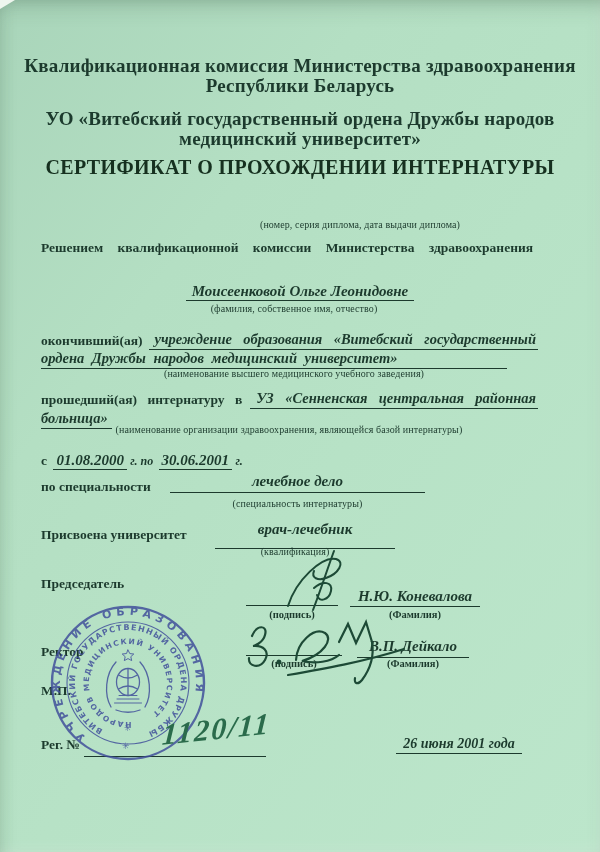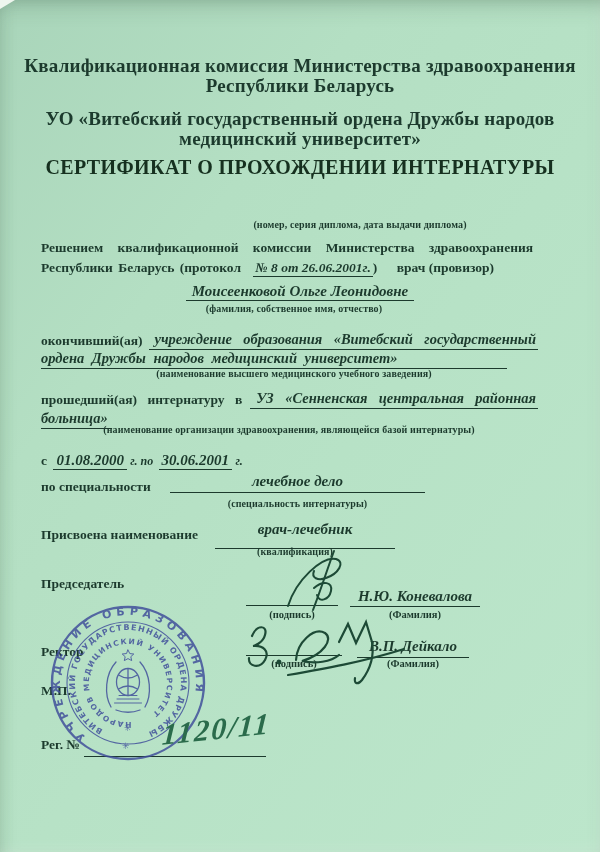--- a/index.html
+++ b/index.html
@@ -11,21 +11,21 @@
   }
   .page::before{content:"";position:absolute;inset:0;pointer-events:none;
     box-shadow:inset 0 14px 24px -14px rgba(40,70,50,.35), inset 10px 0 22px -16px rgba(40,70,50,.28), inset -6px -8px 20px -14px rgba(255,255,255,.5);}
   .corner{position:absolute;top:0;left:0;width:0;height:0;
     border-top:9px solid #eef6ee;border-right:15px solid transparent;}
   .abs{position:absolute;}
   .i{font-style:italic;}
   .t{font-size:13.5px;font-weight:bold;line-height:1.25;}
   .hdr{width:600px;text-align:center;font-weight:bold;font-size:19px;letter-spacing:.2px;}
   .title{width:600px;text-align:center;font-weight:bold;font-size:20px;letter-spacing:.4px;color:#16301f;}
-  .cap{font-size:10px;font-weight:bold;text-align:center;letter-spacing:.1px;}
+  .cap{font-size:10px;font-weight:normal;text-align:center;letter-spacing:.1px;}
   .fill{font-style:italic;font-weight:bold;}
   .ul{border-bottom:1.4px solid #1c3a2d;}
   .jline{text-align:justify;text-align-last:justify;}
   .row{display:flex;align-items:flex-end;}
   .nw{white-space:nowrap;}
   .val{font-style:italic;font-weight:bold;font-size:15px;text-align:center;}
   .sigcap{font-size:10.5px;font-weight:bold;text-align:center;}
   .seal{opacity:.82;filter:blur(.3px);}
   .hand{font-style:italic;font-weight:bold;color:#2a6b4b;
     font-size:30px;transform:rotate(-6deg) skewX(-10deg);letter-spacing:2px;}
@@ -39,25 +39,20 @@
 
   <div class="abs hdr" style="top:55px;">Квалификационная комиссия Министерства здравоохранения</div>
   <div class="abs hdr" style="top:75px;">Республики Беларусь</div>
   <div class="abs hdr" style="top:108px;">УО «Витебский государственный ордена Дружбы народов</div>
   <div class="abs hdr" style="top:128px;">медицинский университет»</div>
   <div class="abs title" style="top:156px;">СЕРТИФИКАТ О ПРОХОЖДЕНИИ ИНТЕРНАТУРЫ</div>
 
   <div class="abs cap" style="top:219px;left:160px;width:400px;">(номер, серия диплома, дата выдачи диплома)</div>
 
   <div class="abs t jline" style="top:240px;left:41px;width:492px;">Решением квалификационной комиссии Министерства здравоохранения</div>
-  <div class="abs t nw" style="top:260px;left:41px;width:492px;">
-    <span style="word-spacing:2px;">Республики Беларусь (протокол</span>
-    <span class="fill ul" style="margin-left:9px;padding:0 2px 1px 2px;">№ 8 от  26.06.2001г.</span><span>)</span>
-    <span style="margin-left:16px;">врач (провизор)</span>
-  </div>
 
   <div class="abs" style="top:282px;left:150px;width:300px;text-align:center;">
     <span class="val ul" style="padding:0 6px 1px 6px;">Моисеенковой Ольге Леонидовне</span>
   </div>
   <div class="abs cap" style="top:303px;left:94px;width:400px;">(фамилия, собственное имя, отчество)</div>
 
   <div class="abs row t nw" style="top:330px;left:41px;width:497px;">
     <span>окончивший(ая)</span>
     <span class="fill ul jline" style="flex:1;margin-left:6px;padding:0 2px 1px 6px;font-size:14.5px;">учреждение образования «Витебский государственный</span>
   </div>
@@ -80,40 +75,41 @@
     <span class="fill ul" style="font-size:15px;padding:0 3px 1px 3px;margin-left:3px;">01.08.2000</span>
     <span class="i" style="font-size:12px;">г. по</span>
     <span class="fill ul" style="font-size:15px;padding:0 3px 1px 3px;margin-left:2px;">30.06.2001</span>
     <span class="i" style="font-size:12px;">г.</span>
   </div>
 
   <div class="abs t nw" style="top:479px;left:41px;">по специальности</div>
   <div class="abs val ul" style="top:473px;left:170px;width:255px;padding-bottom:2px;">лечебное дело</div>
   <div class="abs cap" style="top:498px;left:170px;width:255px;">(специальность интернатуры)</div>
 
-  <div class="abs t nw" style="top:527px;left:41px;">Присвоена наименование</div>
+  <div class="abs t nw" style="top:527px;left:41px;">Присвоена университет</div>
   <div class="abs val ul" style="top:521px;left:215px;width:180px;padding-bottom:10px;">врач-лечебник</div>
   <div class="abs cap" style="top:546px;left:215px;width:160px;">(квалификация)</div>
 
   <div class="abs t nw" style="top:576px;left:41px;">Председатель</div>
   <div class="abs" style="top:605px;left:246px;width:92px;border-bottom:1.4px solid #1c3a2d;"></div>
   <div class="abs val ul" style="top:588px;left:350px;width:130px;padding-bottom:1px;">Н.Ю. Коневалова</div>
   <div class="abs sigcap" style="top:609px;left:246px;width:92px;">(подпись)</div>
   <div class="abs sigcap" style="top:609px;left:350px;width:130px;">(Фамилия)</div>
 
   <div class="abs t nw" style="top:644px;left:41px;">Ректор</div>
   <div class="abs" style="top:655px;left:246px;width:96px;border-bottom:1.4px solid #1c3a2d;"></div>
   <div class="abs val ul" style="top:638px;left:357px;width:112px;padding-bottom:2px;">В.П. Дейкало</div>
   <div class="abs sigcap" style="top:658px;left:246px;width:96px;">(подпись)</div>
   <div class="abs sigcap" style="top:658px;left:357px;width:112px;">(Фамилия)</div>
 
   <div class="abs t nw" style="top:683px;left:41px;">М.П.</div>
 
   <div class="abs t nw" style="top:737px;left:41px;">Рег. №</div>
   <div class="abs" style="top:756px;left:84px;width:182px;border-bottom:1.4px solid #1c3a2d;"></div>
+  <div class="abs val ul" style="top:736px;left:396px;width:126px;font-size:14px;padding-bottom:1px;">26 июня 2001 года</div>
 
   <svg class="abs seal" style="top:603px;left:48px;" width="160" height="160" viewBox="0 0 160 160">
     <g fill="none" stroke="#3e4c9a">
       <circle cx="80" cy="80" r="76" stroke-width="2.4"></circle>
       <circle cx="80" cy="80" r="61" stroke-width="1.1"></circle>
     </g>
     <defs>
       <path id="ringA" d="M 12 80 A 68 68 0 1 1 148 80 A 68 68 0 1 1 12 80"></path>
       <path id="ringB" d="M 27 80 A 53 53 0 1 1 133 80 A 53 53 0 1 1 27 80"></path>
       <path id="ringC" d="M 41 80 A 39 39 0 1 1 119 80 A 39 39 0 1 1 41 80"></path>

